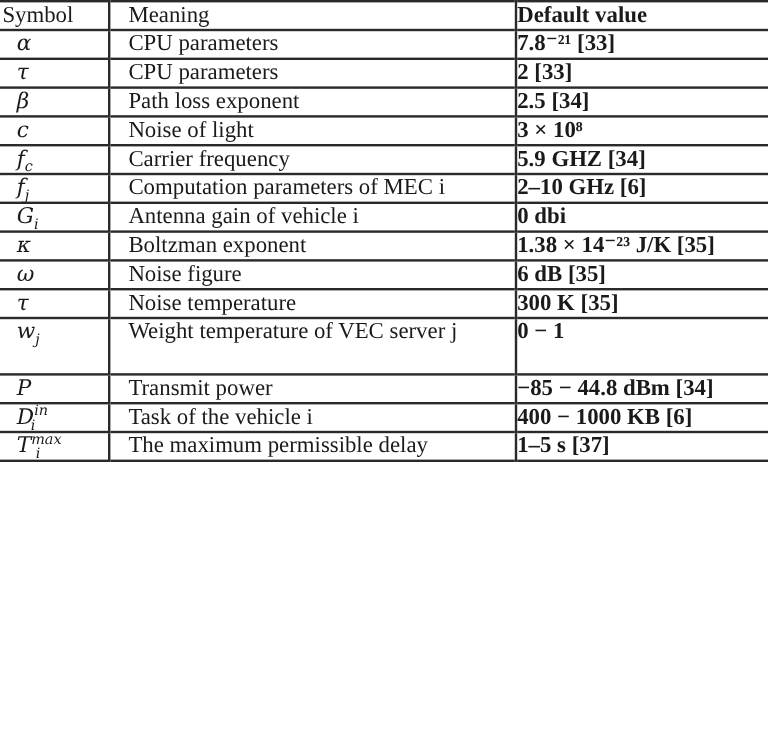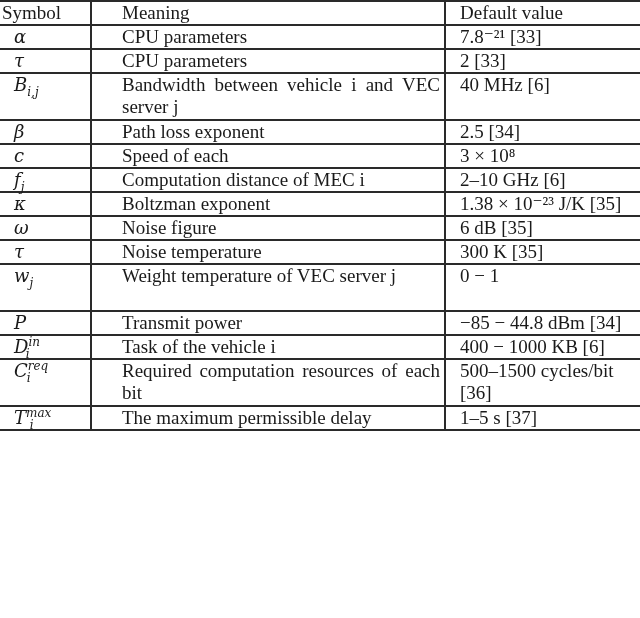--- a/index.html
+++ b/index.html
@@ -5,22 +5,22 @@
   html, body { margin:0; padding:0; background:#ffffff; }
   body { width:640px; height:618px; overflow:hidden; position:relative;
          font-family:"DejaVu Serif","Liberation Serif",serif; color:#1a1a1a; }
   table { position:absolute; left:0; top:0; width:640px; border-collapse:collapse;
           font-family:"Liberation Serif","DejaVu Serif",serif; font-size:19px; line-height:22px; }
   tr { border-top:2px solid #2a2a2a; }
   tr.last { border-bottom:2px solid #2a2a2a; }
   td { vertical-align:top; padding:0 4px 0 6px; }
   td.sym { width:72px; font-style:italic; font-family:"DejaVu Serif","Liberation Serif",serif; font-size:18px;
            border-right:2px solid #2a2a2a; padding-left:14px; }
-  td.meaning { width:318px; border-right:2px solid #2a2a2a; padding-left:30px; text-align:justify; }
-  td.val { padding-left:14px; }
+  td.meaning { width:318px; border-right:2px solid #2a2a2a; padding-left:15px; text-align:justify; }
+  td.val { padding-left:0;font-weight:bold; }
   tr.hdr td.sym { font-style:normal; font-family:"Liberation Serif",serif; font-size:19px; padding-left:2px; }
   sub, sup { font-size:12px; line-height:0; }
   .r1 td { height:22px;margin-left:39px; }
   .r2 td { height:45px; }
 </style>
 </head>
 <body>
 
 <table>
   <tbody>
@@ -34,44 +34,49 @@
       <tr class="r1">
         <td class="sym"><span>α</span></td>
         <td class="meaning">CPU parameters</td>
         <td class="val">7.8⁻²¹ [33]</td>
       </tr>
       <tr class="r1">
         <td class="sym"><span>τ</span></td>
         <td class="meaning">CPU parameters</td>
         <td class="val">2 [33]</td>
       </tr>
-      <tr class="r2">
-        <td class="sym"><span>B</span><sub>i,j</sub></td>
-        <td class="meaning">Bandwidth between vehicle i and VEC server j</td>
-        <td class="val">40 MHz [6]</td>
-      </tr>
       <tr class="r1">
         <td class="sym"><span>β</span></td>
         <td class="meaning">Path loss exponent</td>
         <td class="val">2.5 [34]</td>
       </tr>
       <tr class="r1">
         <td class="sym"><span>c</span></td>
-        <td class="meaning">Speed of each</td>
+        <td class="meaning">Noise of light</td>
         <td class="val">3 × 10⁸</td>
       </tr>
       <tr class="r1">
+        <td class="sym"><span>f</span><sub>c</sub></td>
+        <td class="meaning">Carrier frequency</td>
+        <td class="val">5.9 GHZ [34]</td>
+      </tr>
+      <tr class="r1">
         <td class="sym"><span>f</span><sub>j</sub></td>
-        <td class="meaning">Computation distance of MEC i</td>
+        <td class="meaning">Computation parameters of MEC i</td>
         <td class="val">2–10 GHz [6]</td>
+      </tr>
+      <tr class="r1">
+        <td class="sym"><span>G</span><sub>i</sub></td>
+        <td class="meaning">Antenna gain of vehicle i</td>
+        <td class="val">0 dbi</td>
       </tr>
       <tr class="r1">
         <td class="sym"><span>κ</span></td>
         <td class="meaning">Boltzman exponent</td>
-        <td class="val">1.38 × 10⁻²³ J/K [35]</td>
+        <td class="val">1.38 × 14⁻²³ J/K [35]</td>
       </tr>
       <tr class="r1">
         <td class="sym"><span>ω</span></td>
         <td class="meaning">Noise figure</td>
         <td class="val">6 dB [35]</td>
       </tr>
       <tr class="r1">
         <td class="sym"><span>τ</span></td>
         <td class="meaning">Noise temperature</td>
         <td class="val">300 K [35]</td>
@@ -84,24 +89,19 @@
       <tr class="r1">
         <td class="sym"><span>P</span></td>
         <td class="meaning">Transmit power</td>
         <td class="val">−85 − 44.8 dBm [34]</td>
       </tr>
       <tr class="r1">
         <td class="sym"><span>D</span><sup>in</sup><sub style="margin-left: -1.2em;">i</sub></td>
         <td class="meaning">Task of the vehicle i</td>
         <td class="val">400 − 1000 KB [6]</td>
       </tr>
-      <tr class="r2">
-        <td class="sym"><span>C</span><sup>req</sup><sub style="margin-left: -1.8em;">i</sub></td>
-        <td class="meaning">Required computation resources of each bit</td>
-        <td class="val">500–1500 cycles/bit [36]</td>
-      </tr>
       <tr class="r1 last">
         <td class="sym"><span>T</span><sup>max</sup><sub style="margin-left: -1.8em;">i</sub></td>
         <td class="meaning">The maximum permissible delay</td>
         <td class="val">1–5 s [37]</td>
       </tr>
     </tbody>
 </table>
 
 </body></html>

